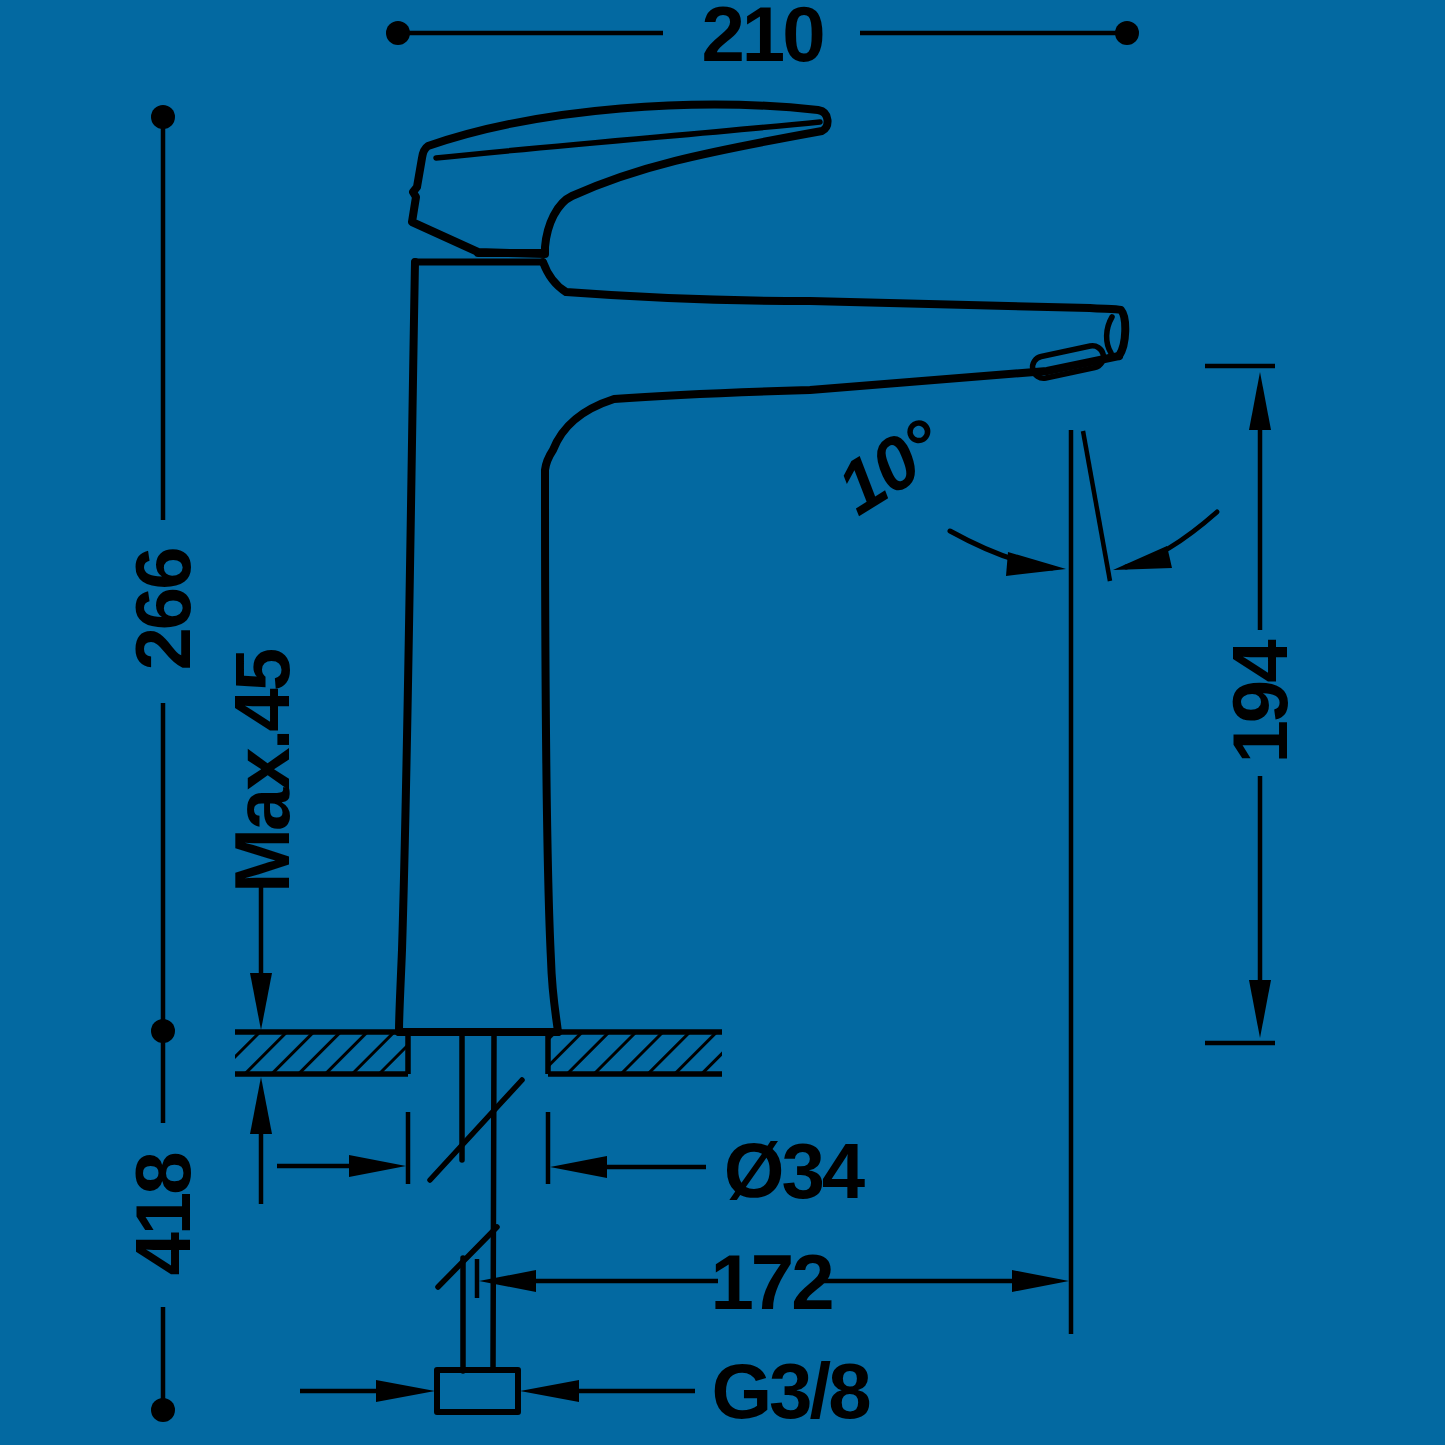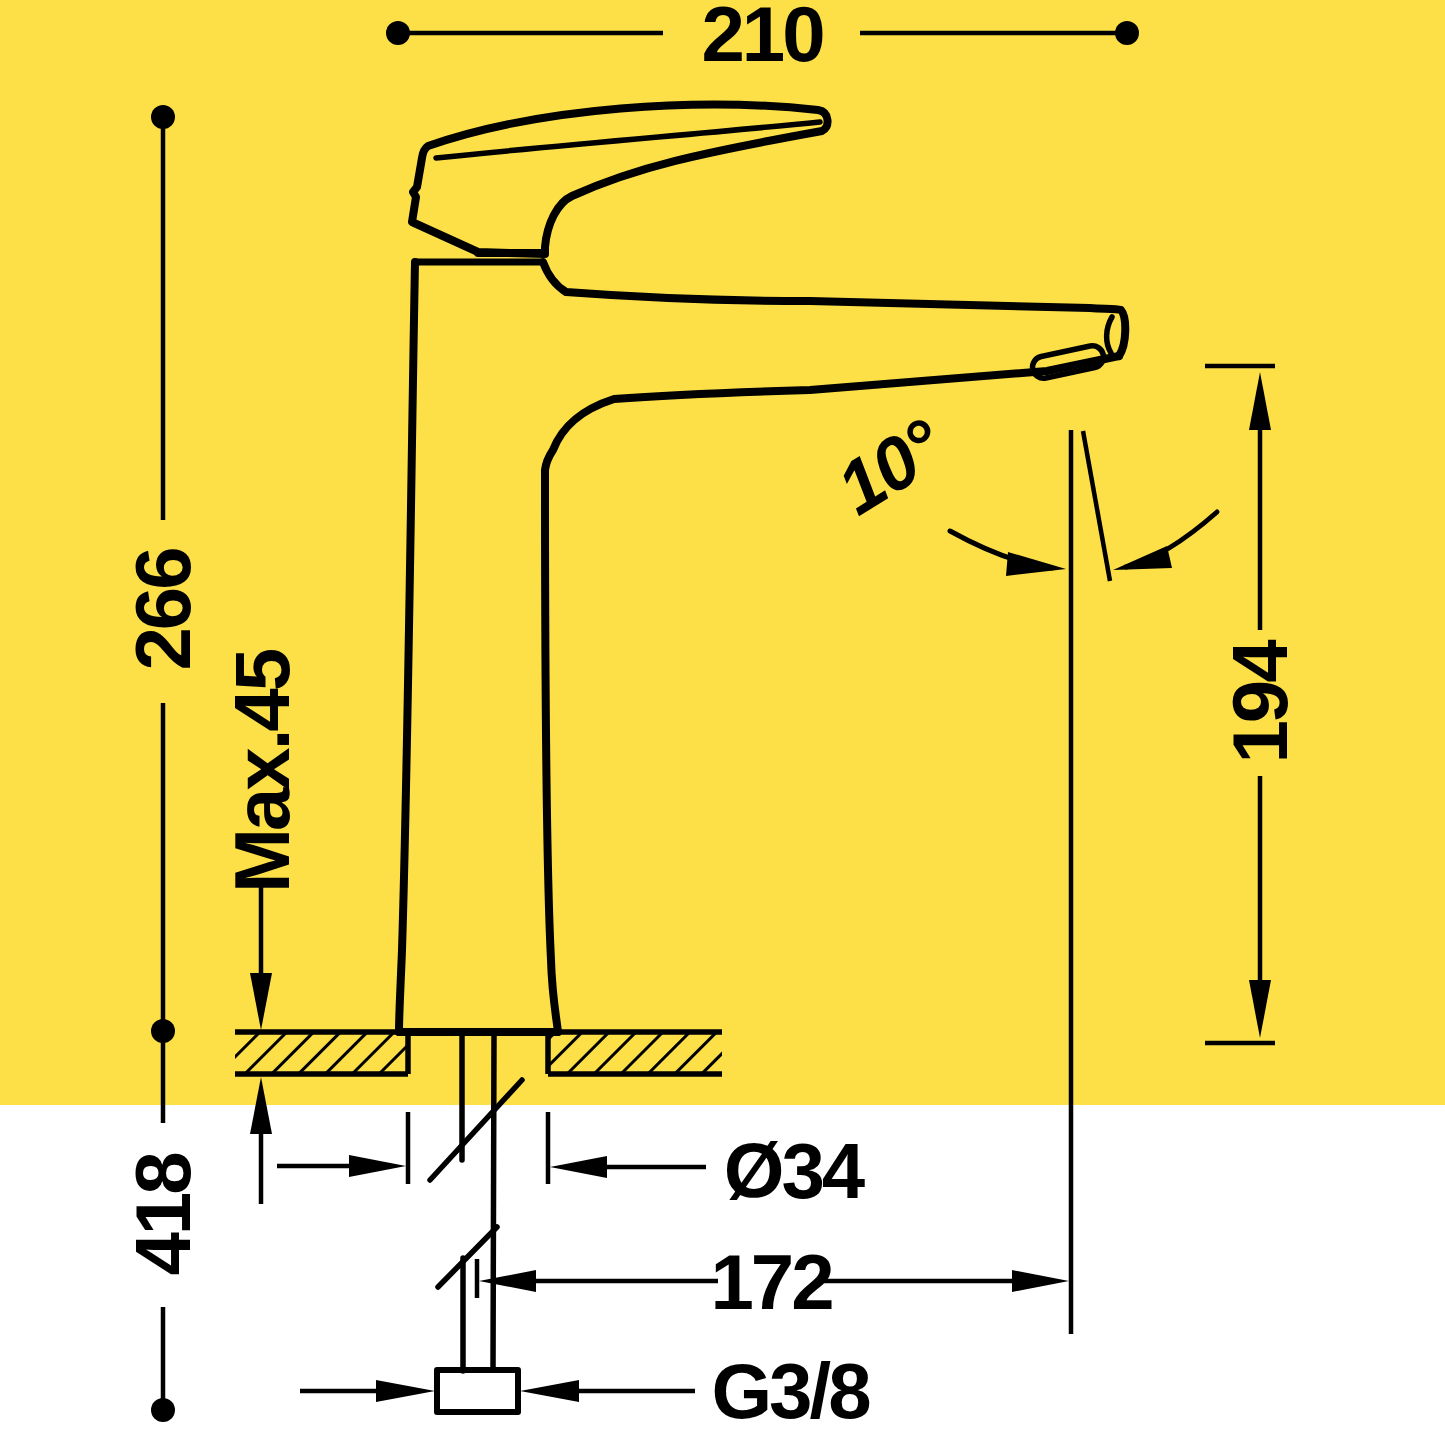--- a/index.html
+++ b/index.html
@@ -5,22 +5,22 @@
   html, body {
     margin: 0;
     padding: 0;
     background: #ffffff;
     width: 1445px;
     height: 1445px;
     overflow: hidden;
   }
   .drawing-wrap {
     width: 1445px;
-    height: 1105px;
-    background: #fde047;
+    height: 1445px;
+    background: #0369a1;
   }
   svg { display: block; }
   .dim-text {
     font-family: "Liberation Sans", "DejaVu Sans", sans-serif;
     font-weight: bold;
     font-size: 78px;
     letter-spacing: -3px;
     fill: #000000;
   }
   .dim-text-italic {

